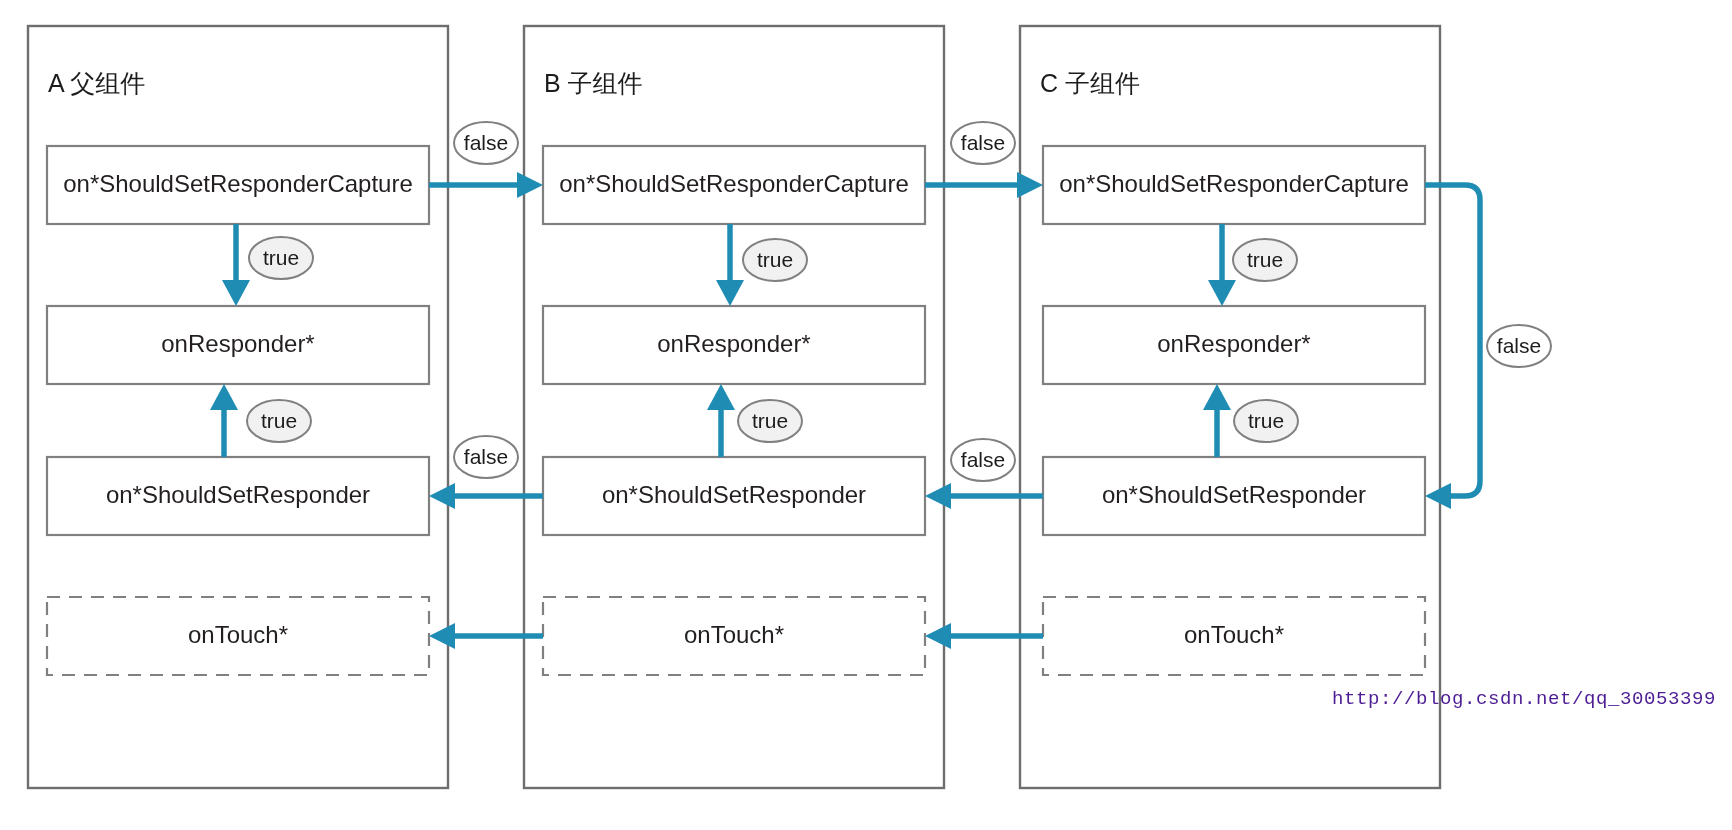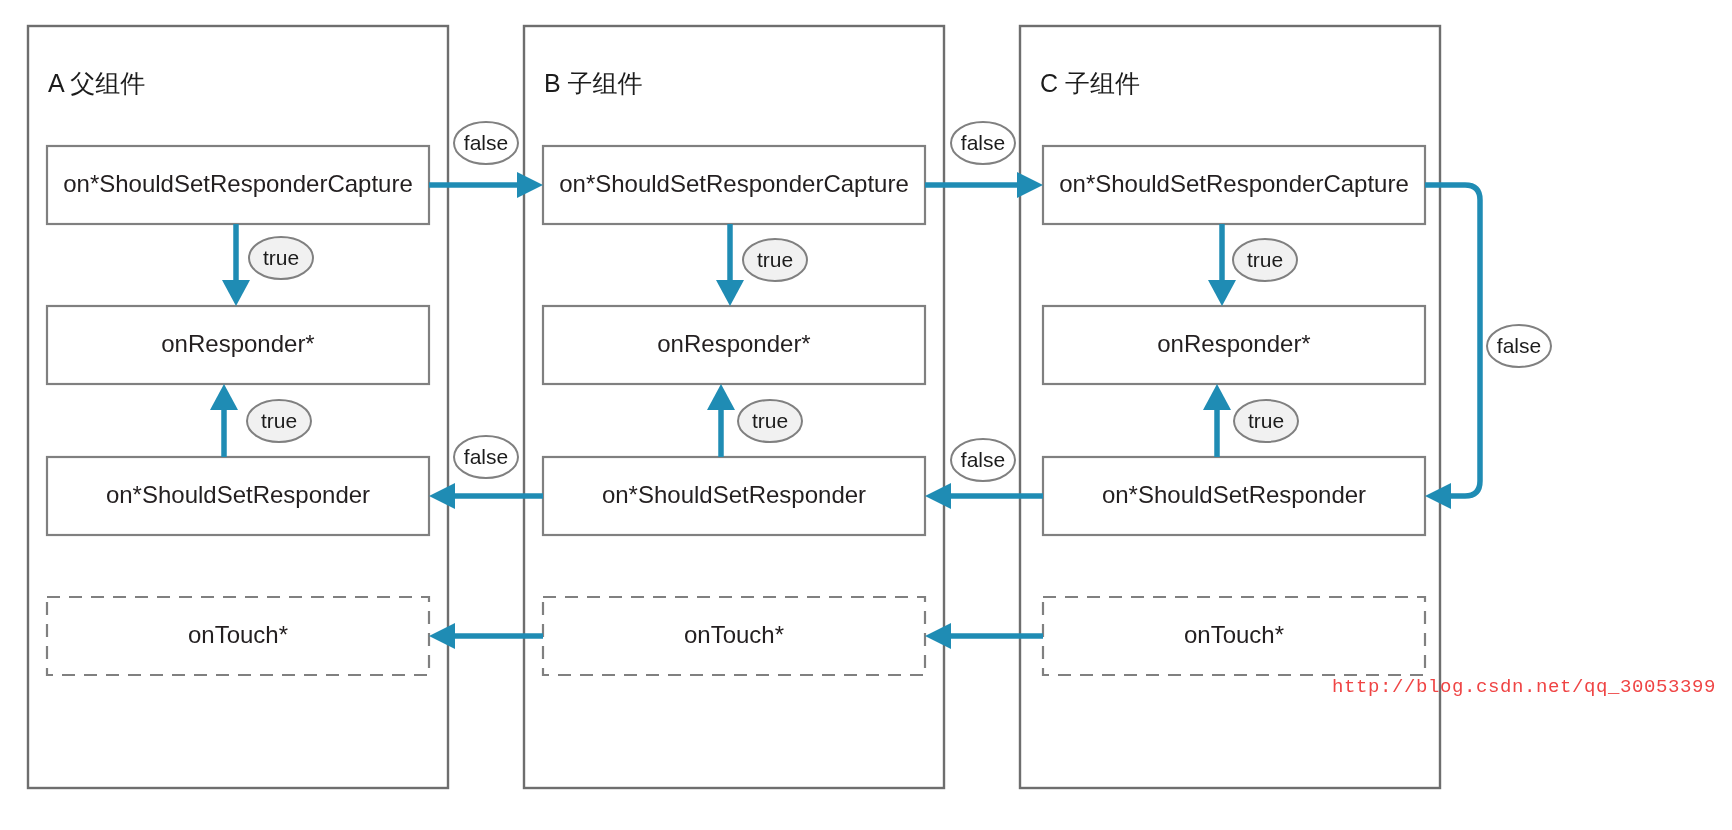--- a/index.html
+++ b/index.html
@@ -78,24 +78,24 @@
   .badge-text {
     font-family: "Liberation Sans", "DejaVu Sans", sans-serif;
     font-size: 21px;
     fill: #1c1c1c;
     text-anchor: middle;
     dominant-baseline: middle;
   }
   .watermark {
     position: absolute;
     right: 16px;
-    bottom: 12px;
+    bottom: 0;
     font-family: "Liberation Mono", "DejaVu Sans Mono", monospace;
     font-size: 19px;
-    color: #ef4444;
+    color: #4c1d95;
     letter-spacing: 0.6px;
     white-space: nowrap;
   }
 </style>
 </head>
 <body>
 
 <div id="stage">
 
   <svg class="diagram" viewBox="0 0 1732 830" xmlns="http://www.w3.org/2000/svg">

